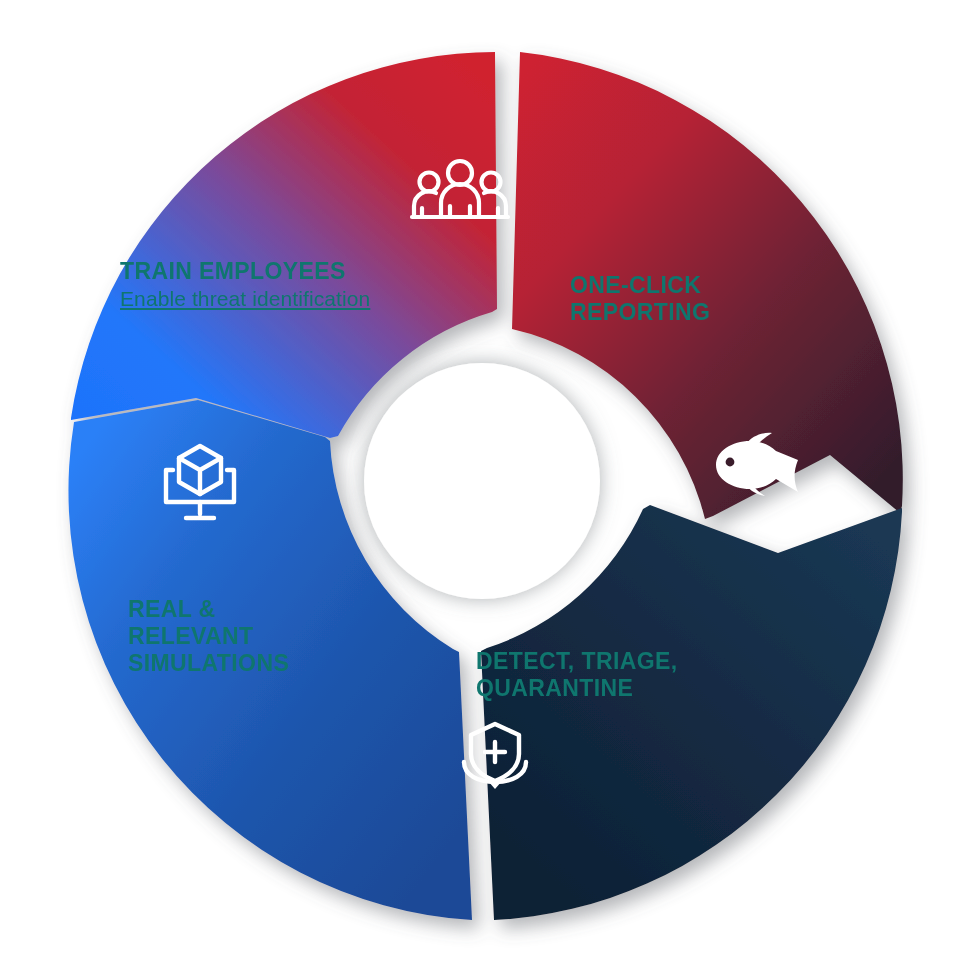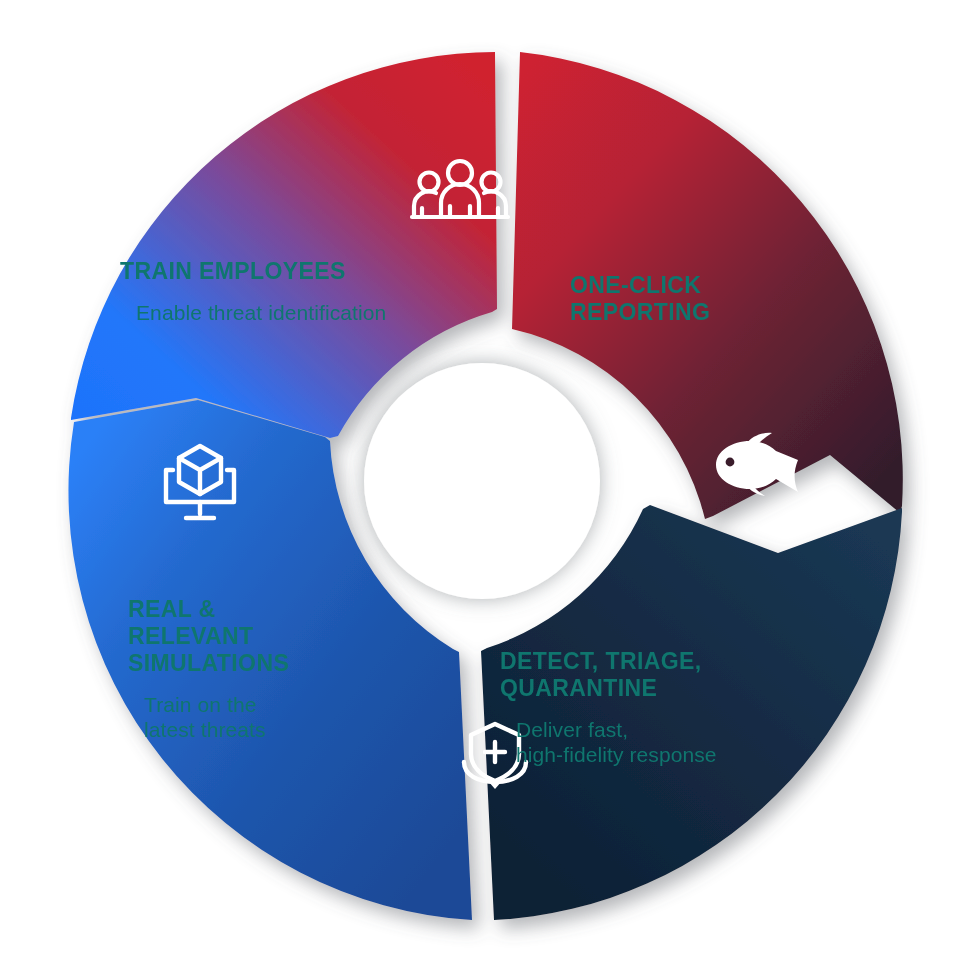--- a/index.html
+++ b/index.html
@@ -22,27 +22,28 @@
     font-weight:700;
     font-size:23px;
     letter-spacing:0.4px;
     margin:0 0 2px 0;
     white-space:pre-line;
   }
   .seg-sub{
     font-weight:400;
     font-size:21px;
     letter-spacing:0.1px;
-    margin:16px;
+    margin:0;
     white-space:pre-line;
+    text-decoration:underline;
   }
   
   #label-train{ left:120px; top:258px; width:410px; }
   #label-report{ left:570px; top:272px; width:310px; }
-  #label-detect{ left:500px; top:648px; width:330px; }
+  #label-detect{ left:476px; top:648px; width:330px; }
   #label-sim{ left:128px; top:596px; width:290px; }
 
   .icon-holder{position:absolute;pointer-events:none;}
   #icon-people{ left:408px; top:158px; width:104px; height:68px; }
   #icon-fish{   left:706px; top:432px; width:96px;  height:66px; }
   #icon-shield{ left:456px; top:718px; width:78px;  height:76px; }
   #icon-cube{   left:156px; top:440px; width:88px;  height:86px; }
   .icon-holder svg{width:100%;height:100%;display:block;}
 </style>
 </head>
@@ -181,23 +182,19 @@
 </div>
 
 <div class="seg-label" id="label-report">
   <p class="seg-title">ONE-CLICK
 REPORTING</p>
 </div>
 
 <div class="seg-label" id="label-detect">
   <p class="seg-title">DETECT, TRIAGE,
 QUARANTINE</p>
-  <p class="seg-sub">Deliver fast,
-high-fidelity response</p>
 </div>
 
 <div class="seg-label" id="label-sim">
   <p class="seg-title">REAL &amp;
 RELEVANT
 SIMULATIONS</p>
-  <p class="seg-sub">Train on the
-latest threats</p>
 </div>
 
 </body></html>

